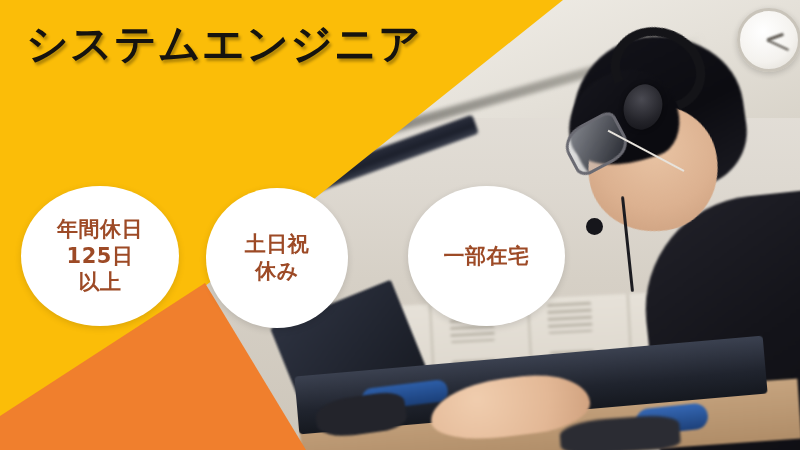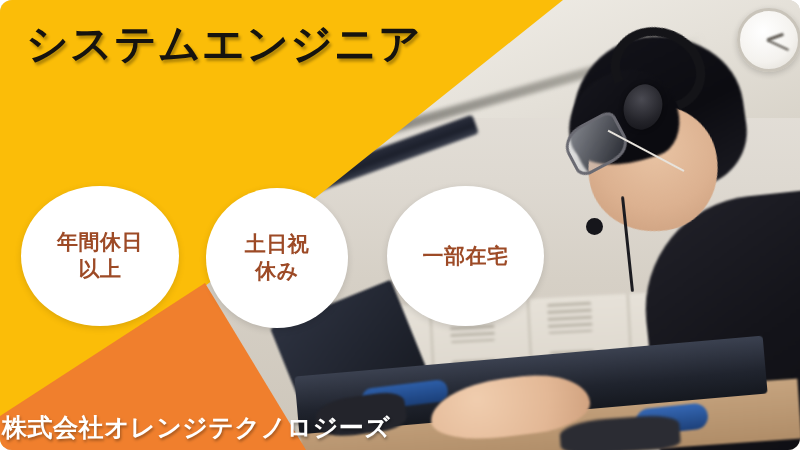--- a/index.html
+++ b/index.html
@@ -7,21 +7,20 @@
     padding: 0;
     background: #ffffff;
   }
   #poster {
     position: relative;
     width: 800px;
     height: 450px;
     overflow: hidden;
     font-family: "DejaVu Sans", "Liberation Sans", sans-serif;
     background: #cfc9bf;
-    border-radius: 12px;
   }
 
   
   .photo {
     position: absolute;
     inset: 0;
     overflow: hidden;
   }
   .wall {
     position: absolute;
@@ -312,21 +311,21 @@
   .badge-line {
     font-size: 21px;
     font-weight: 700;
     color: #9d4a26;
     line-height: 1.28;
     letter-spacing: .5px;
     white-space: nowrap;
   }
   #badge-0 { left: 21px;  top: 186px; width: 158px; height: 140px; text-align: right; }
   #badge-1 { left: 206px; top: 188px; width: 142px; height: 140px; text-align: center; }
-  #badge-2 { left: 387px; top: 186px; width: 157px; height: 140px; }
+  #badge-2 { left: 408px; top: 186px; width: 157px; height: 140px; }
 
   
   .company {
     position: absolute;
     left: 0;
     bottom: 6px;
     font-size: 25px;
     font-weight: 700;
     color: #ffffff;
     letter-spacing: .5px;
@@ -397,27 +396,27 @@
   <svg class="shape-orange" viewBox="0 0 800 450">
     <polygon points="205,283 306,450 0,450 0,416" fill="#F07F2D"></polygon>
   </svg>
 
   <div class="title-block">
     <div class="title-line">システムエンジニア</div>
   </div>
 
   <div class="badge" id="badge-0">
     <div class="badge-line">年間休日</div>
+    <div class="badge-line">125日</div>
     <div class="badge-line">以上</div>
   </div>
 
   <div class="badge" id="badge-1">
     <div class="badge-line">土日祝</div>
     <div class="badge-line">休み</div>
   </div>
 
   <div class="badge" id="badge-2">
     <div class="badge-line">一部在宅</div>
   </div>
 
-  <div class="company">株式会社オレンジテクノロジーズ</div>
 
 </div>
 
 </body></html>

